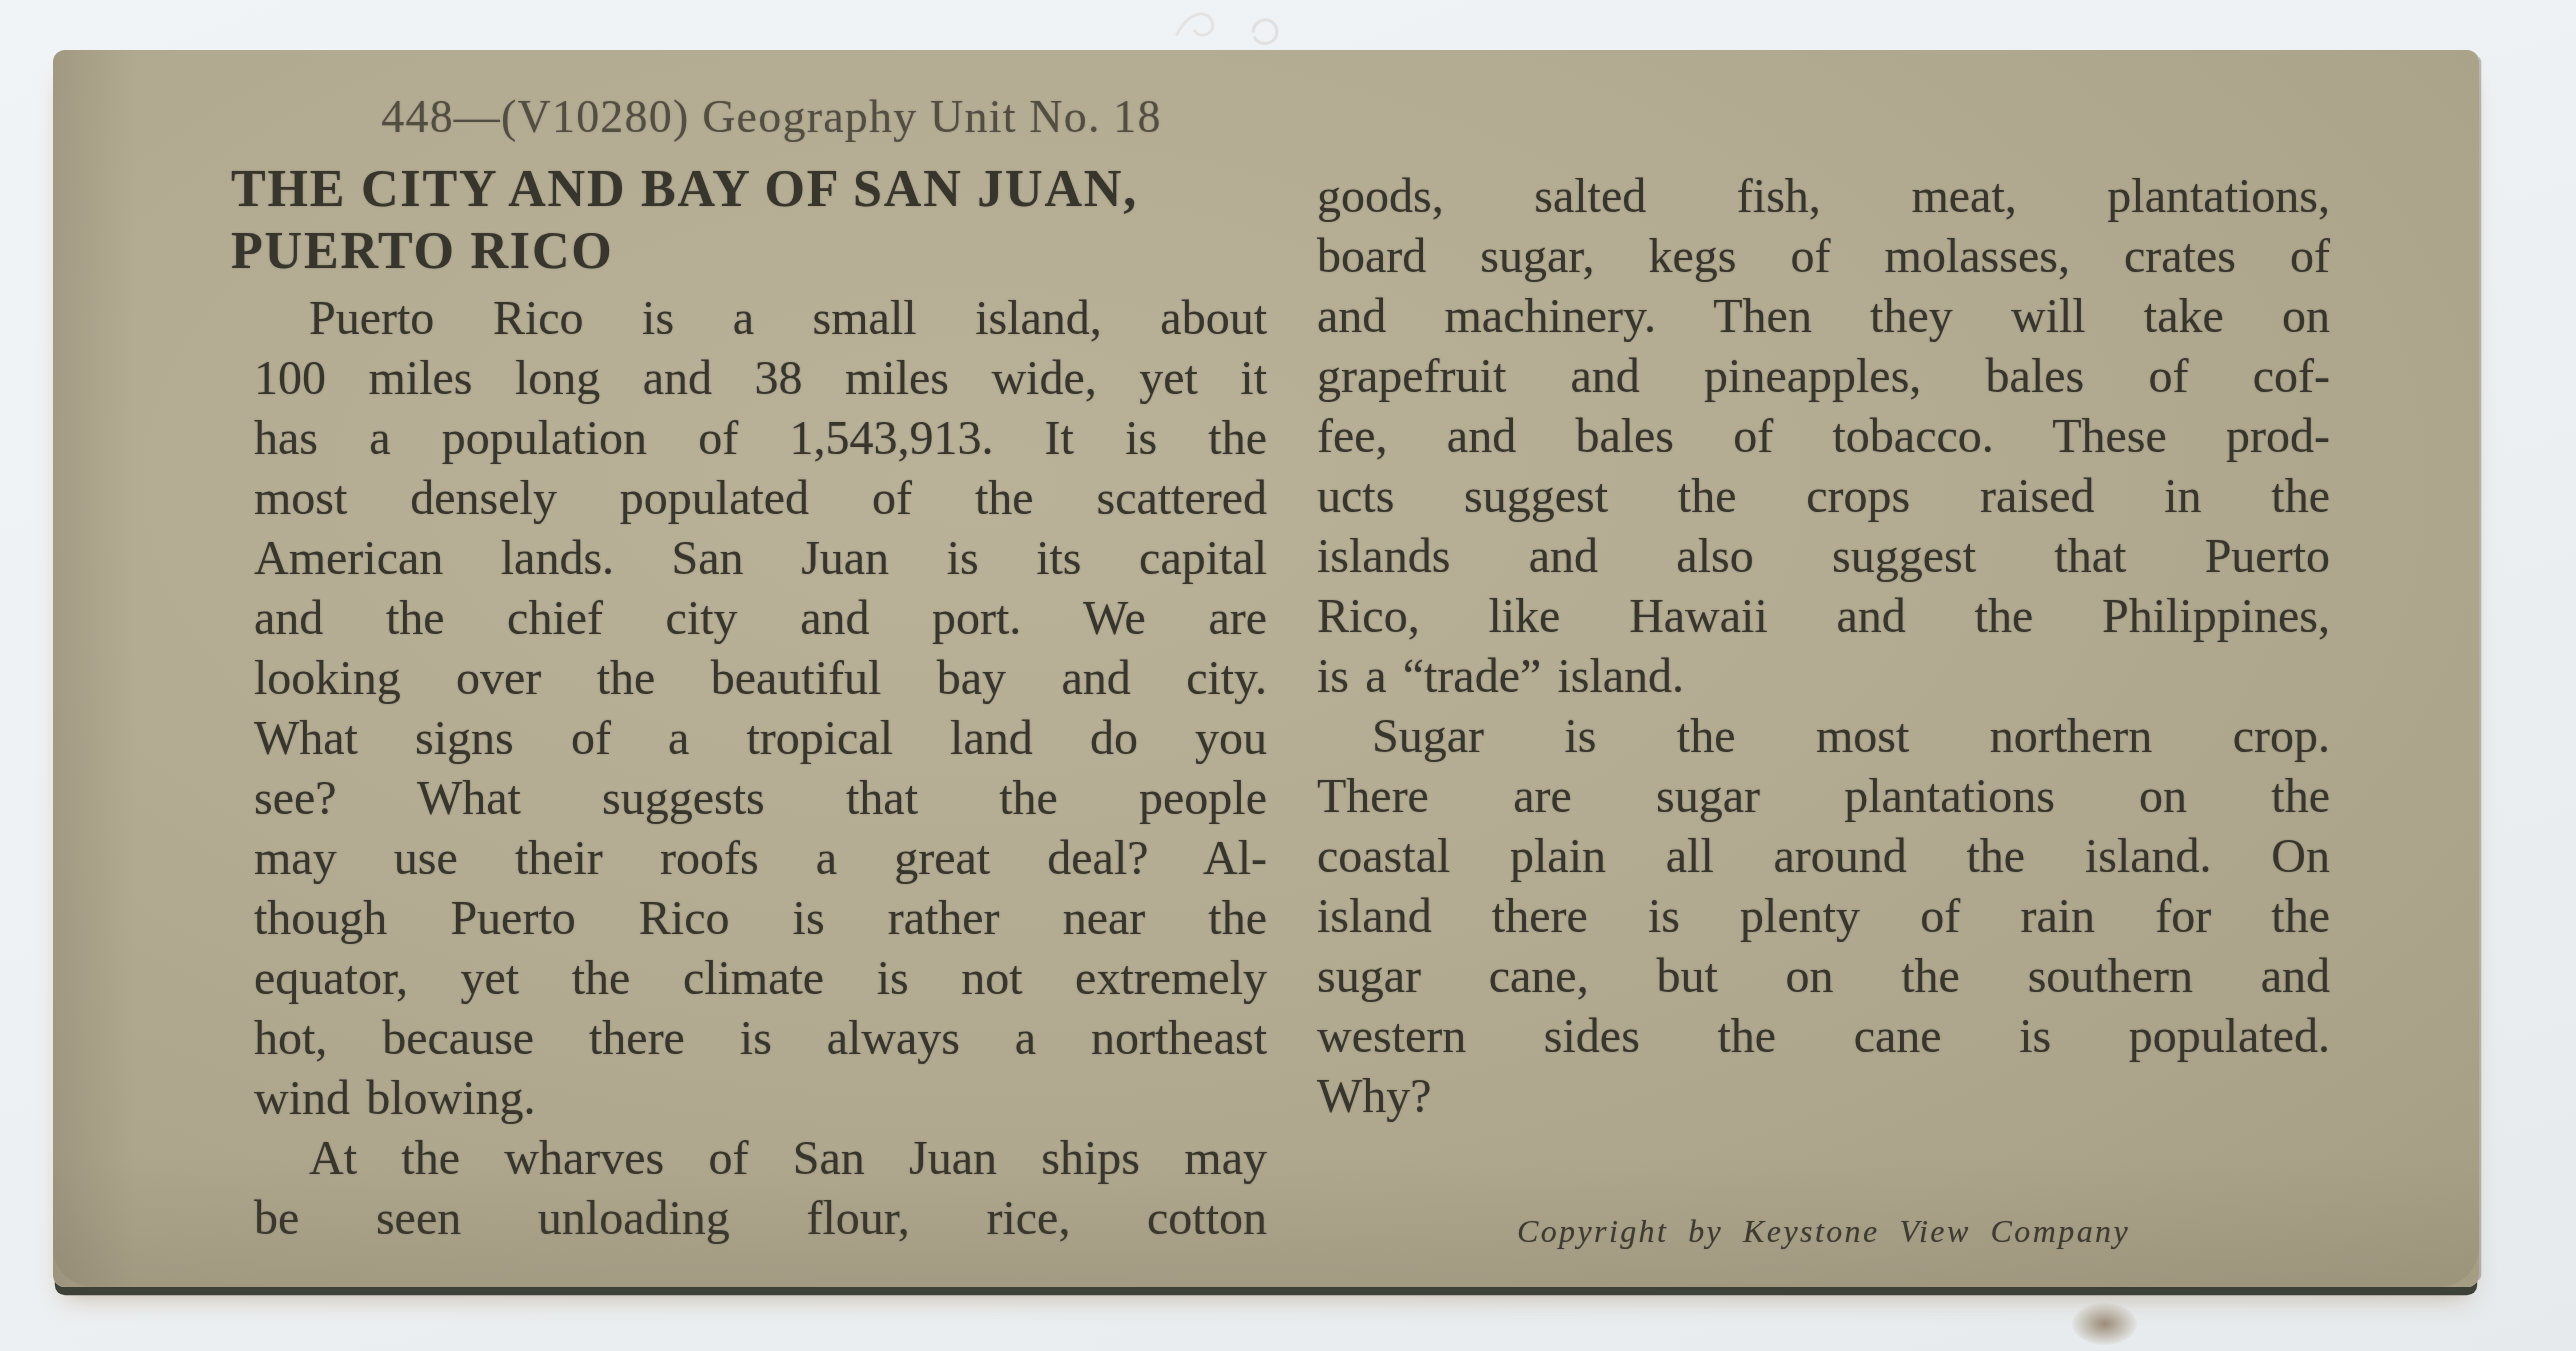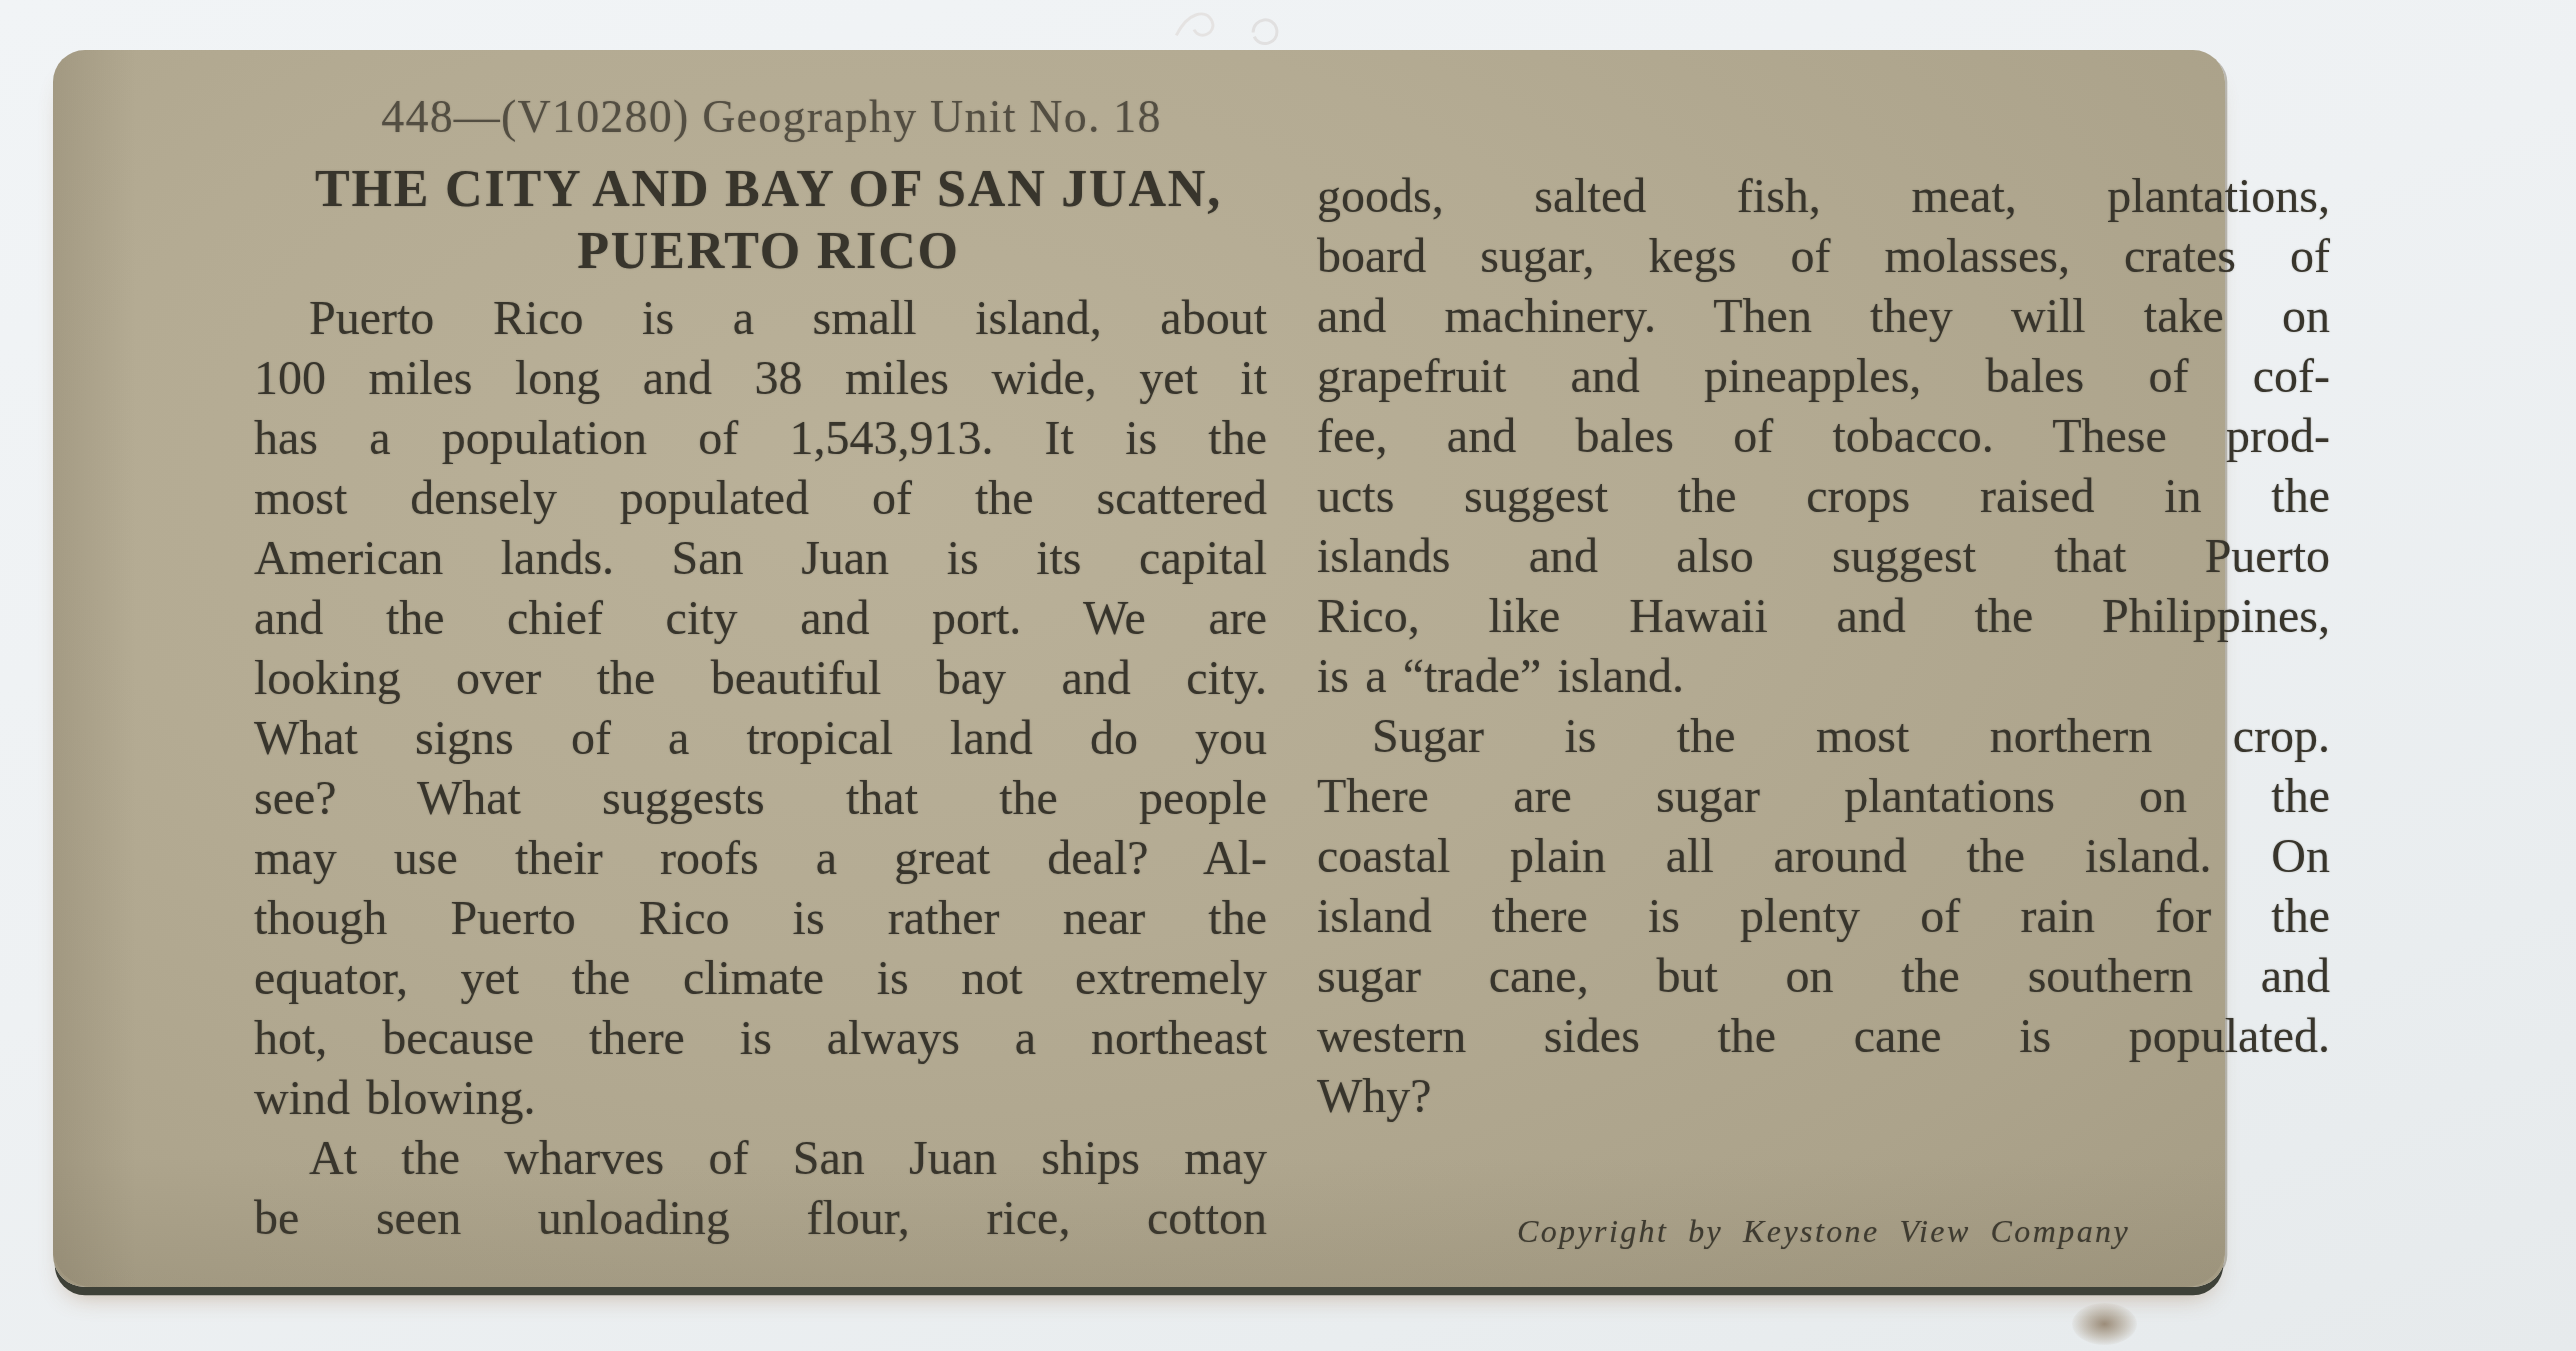--- a/index.html
+++ b/index.html
@@ -10,23 +10,23 @@
     overflow: hidden;
     background: linear-gradient(160deg, #f1f4f6 0%, #eef1f3 45%, #e9edef 80%, #e6eaec 100%);
     font-family: "Liberation Serif", "DejaVu Serif", serif;
   }
   .scan-surface { position: relative; width: 2576px; height: 1351px; }
 
   .card {
     position: absolute;
     left: 53px;
     top: 50px;
-    width: 2172px;
+    width: 2426px;
     height: 1237px;
-    border-radius: 32px;
+    border-radius: 12px;
     background:
       linear-gradient(90deg, rgba(110,100,80,0.22) 0px, rgba(110,100,80,0.0) 83px),
       radial-gradient(ellipse at 38% 35%, #bab199 0%, #b4ab93 42%, #aca38b 78%, #a59c84 100%);
     box-shadow:
       0 10px 0 -1.8px #3e4138,
       8.3px 0 0 -6px rgba(90,80,60,0.35),
       0 20px 25px -12px rgba(150,105,60,0.45);
   }
 
   .ink {
@@ -45,21 +45,21 @@
     color: #534e42;
     text-shadow: 0 0 1.8px rgba(83,78,66,0.35);
     white-space: nowrap;
   }
 
   .card-title {
     position: absolute;
     left: 178px;
     top: 108px;
     width: 1075px;
-    text-align: center;
+    text-align: left;
     font-weight: 700;
     font-size: 52px;
     line-height: 62px;
     letter-spacing: 1.8px;
     white-space: nowrap;
   }
 
   .text-column {
     position: absolute;
     width: 1013px;

